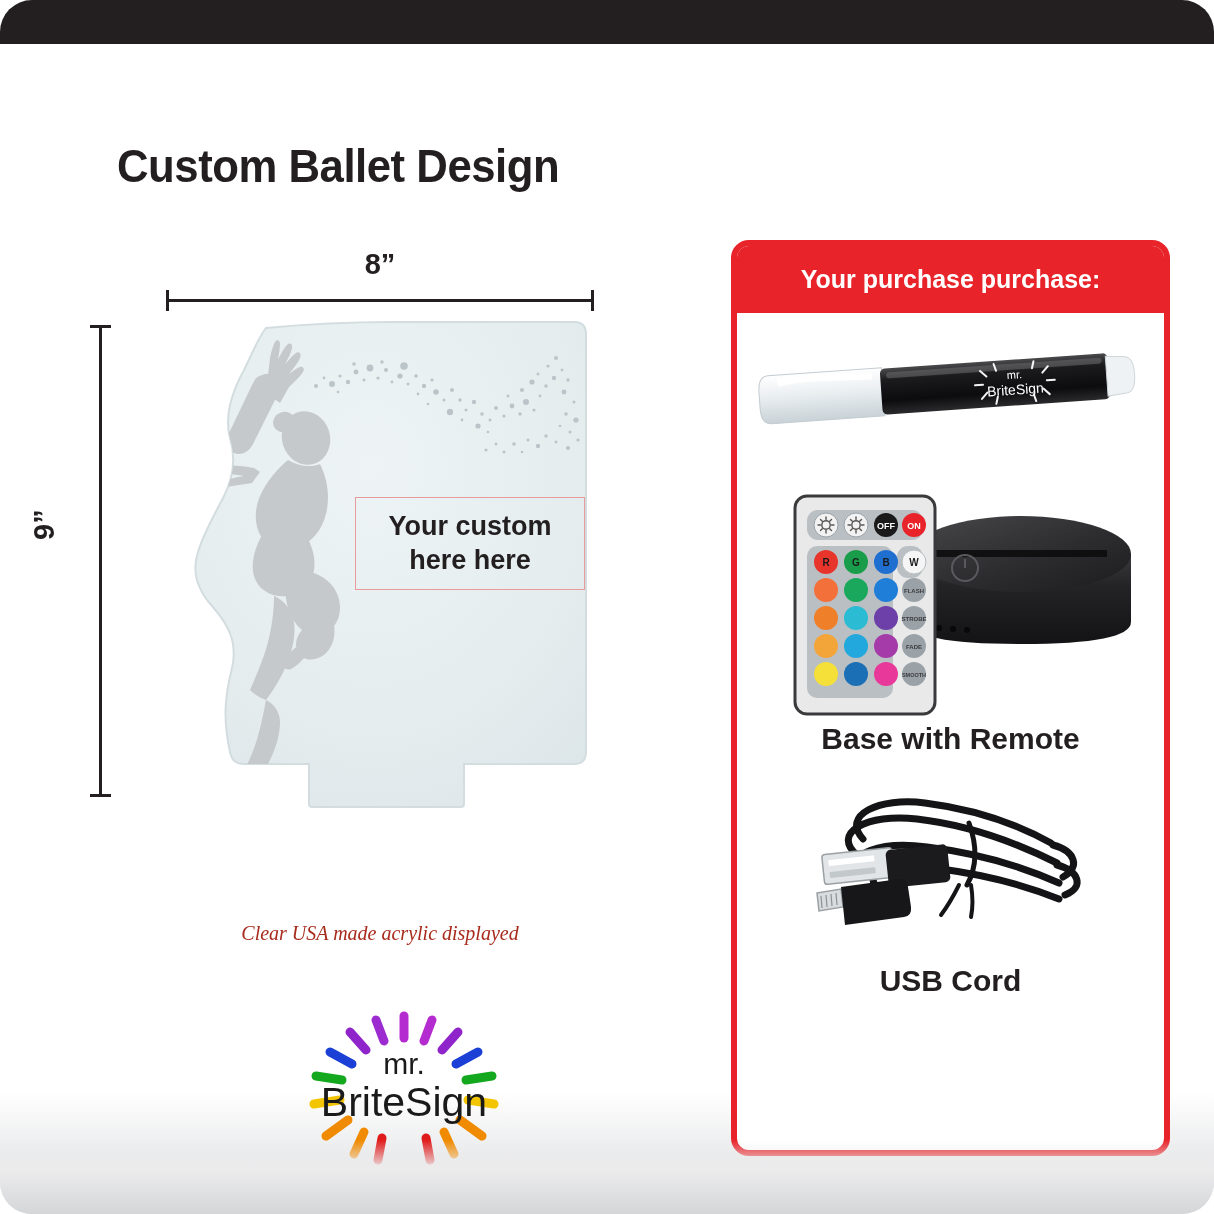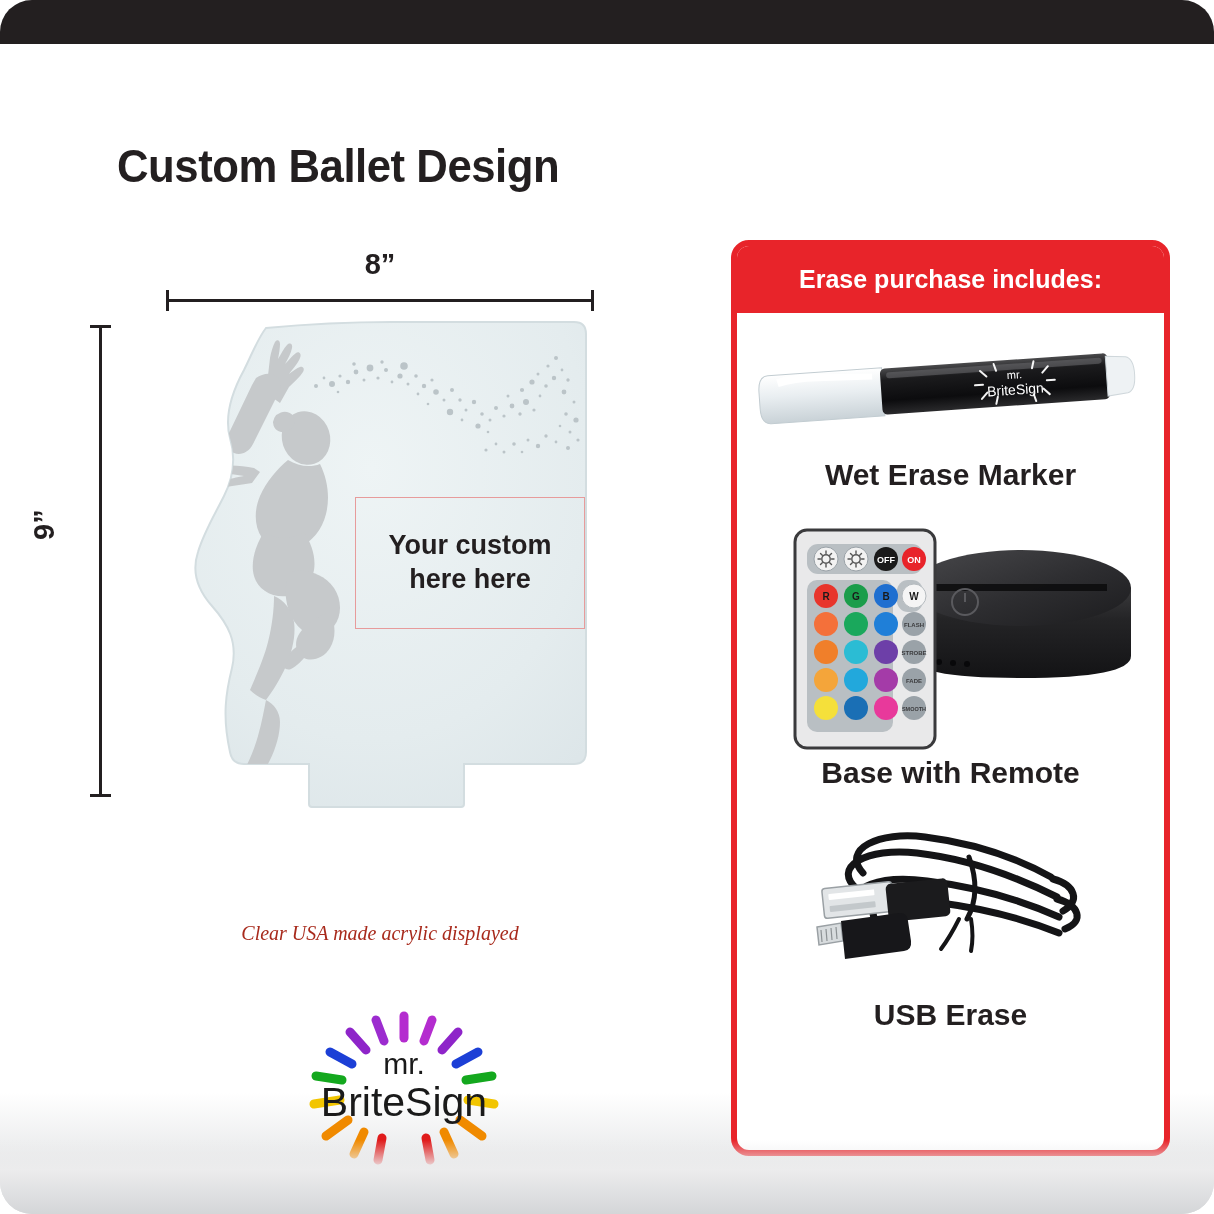--- a/index.html
+++ b/index.html
@@ -122,21 +122,21 @@
     width: 420px;
     height: 490px;
   }
   .acrylic-svg { display: block; }
 
   .custom-text-box {
     position: absolute;
     left: 177px;
     top: 177px;
     width: 230px;
-    height: 132px;
+    height: 93px;
     border: 1.5px solid #e79b9b;
     box-sizing: border-box;
     display: flex;
     flex-direction: column;
     align-items: center;
     justify-content: center;
     line-height: 1.25;
   }
   .custom-text-box span {
     display: block;
@@ -475,21 +475,21 @@
         <line x1="114" y1="130" x2="110" y2="152" stroke="#e01b1b"></line>
         <line x1="158" y1="130" x2="162" y2="152" stroke="#e01b1b"></line>
       </g>
       <text x="136" y="66" text-anchor="middle" font-family="Liberation Sans, sans-serif" font-size="30" fill="#1a1a1a">mr.</text>
       <text x="136" y="108" text-anchor="middle" font-family="Liberation Sans, sans-serif" font-size="41" fill="#1a1a1a">BriteSign</text>
     </svg>
   </div>
 
   <div class="includes-card">
 
-    <div class="includes-header">Erase purchase includes:</div>
+    <div class="includes-header">Your purchase purchase:</div>
 
     <div class="includes-body">
 
       <div class="include-item">
         <div class="include-figure" style="height:145px;">
           <svg width="400" height="130" viewBox="0 0 400 130">
             <defs>
               <linearGradient id="capGrad" x1="0" y1="0" x2="0" y2="1">
                 <stop offset="0%" stop-color="#ffffff"></stop>
                 <stop offset="45%" stop-color="#e9eef1"></stop>
@@ -526,21 +526,20 @@
                   <line x1="292" y1="74" x2="298" y2="80"></line>
                   <line x1="282" y1="53" x2="284" y2="46"></line>
                   <line x1="282" y1="79" x2="284" y2="86"></line>
                 </g>
                 <text x="264" y="62" text-anchor="middle" font-family="Liberation Sans, sans-serif" font-size="11" fill="#ffffff">mr.</text>
                 <text x="264" y="78" text-anchor="middle" font-family="Liberation Sans, sans-serif" font-size="14" fill="#ffffff">BriteSign</text>
               </g>
             </g>
           </svg>
         </div>
-        <div class="include-label">Wet Erase Marker</div>
       </div>
 
       <div class="include-item">
         <div class="include-figure" style="height:230px; margin-top:34px;">
           <svg width="380" height="230" viewBox="0 0 380 230">
             <defs>
               <linearGradient id="baseSide" x1="0" y1="0" x2="0" y2="1">
                 <stop offset="0%" stop-color="#3a3a3c"></stop>
                 <stop offset="35%" stop-color="#242426"></stop>
                 <stop offset="100%" stop-color="#131315"></stop>
@@ -677,20 +676,20 @@
               <g stroke="#8d9295" stroke-width="1.2">
                 <line x1="20" y1="107" x2="21" y2="119"></line>
                 <line x1="25" y1="106" x2="26" y2="118"></line>
                 <line x1="30" y1="105" x2="31" y2="117"></line>
                 <line x1="35" y1="104" x2="36" y2="116"></line>
               </g>
               <path d="M 40,98 L 98,90 Q 106,89 107,98 L 110,118 Q 111,127 103,128 L 44,136 Z" fill="#17171a"></path>
             </g>
           </svg>
         </div>
-        <div class="include-label" style="margin-top:10px;">USB Erase</div>
+        <div class="include-label" style="margin-top:10px;">USB Cord</div>
       </div>
 
     </div>
   </div>
 
   <div class="bottom-fade"></div>
 </div>
 
 </body></html>

